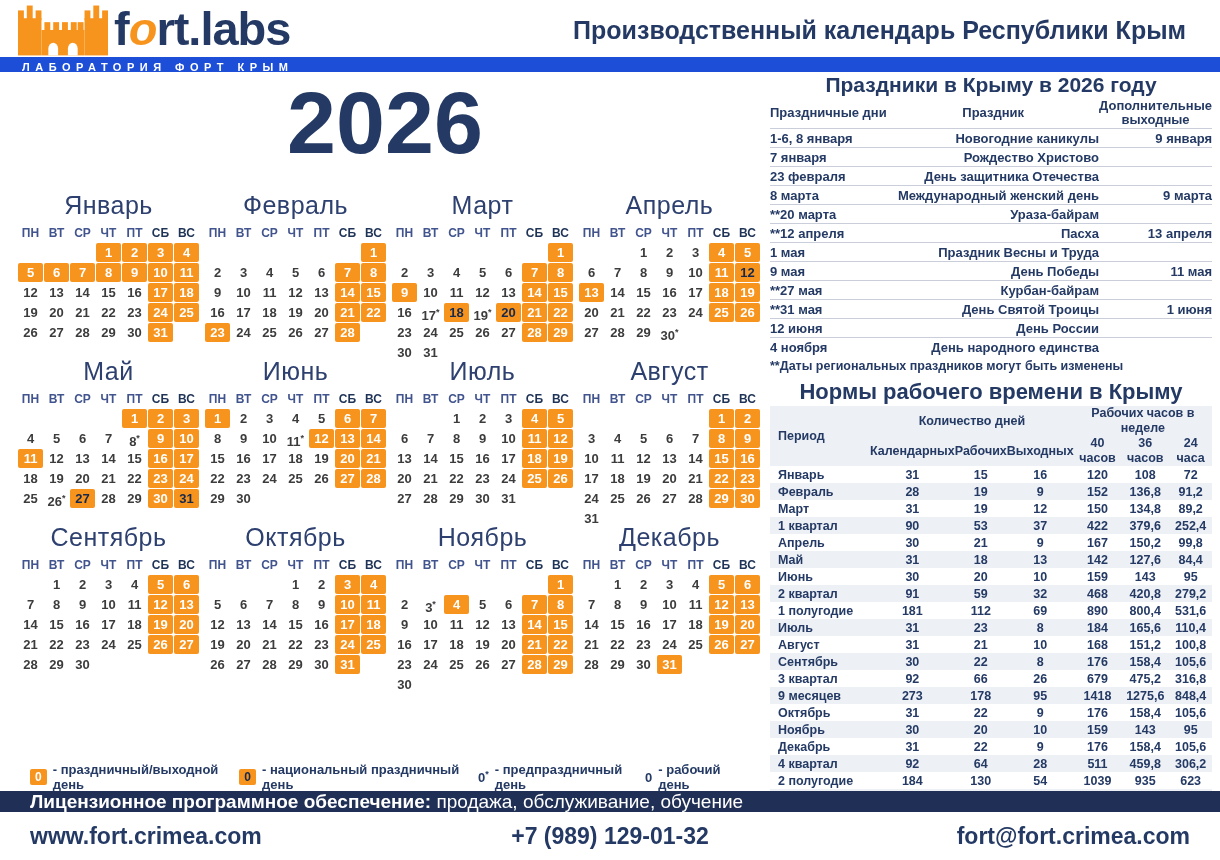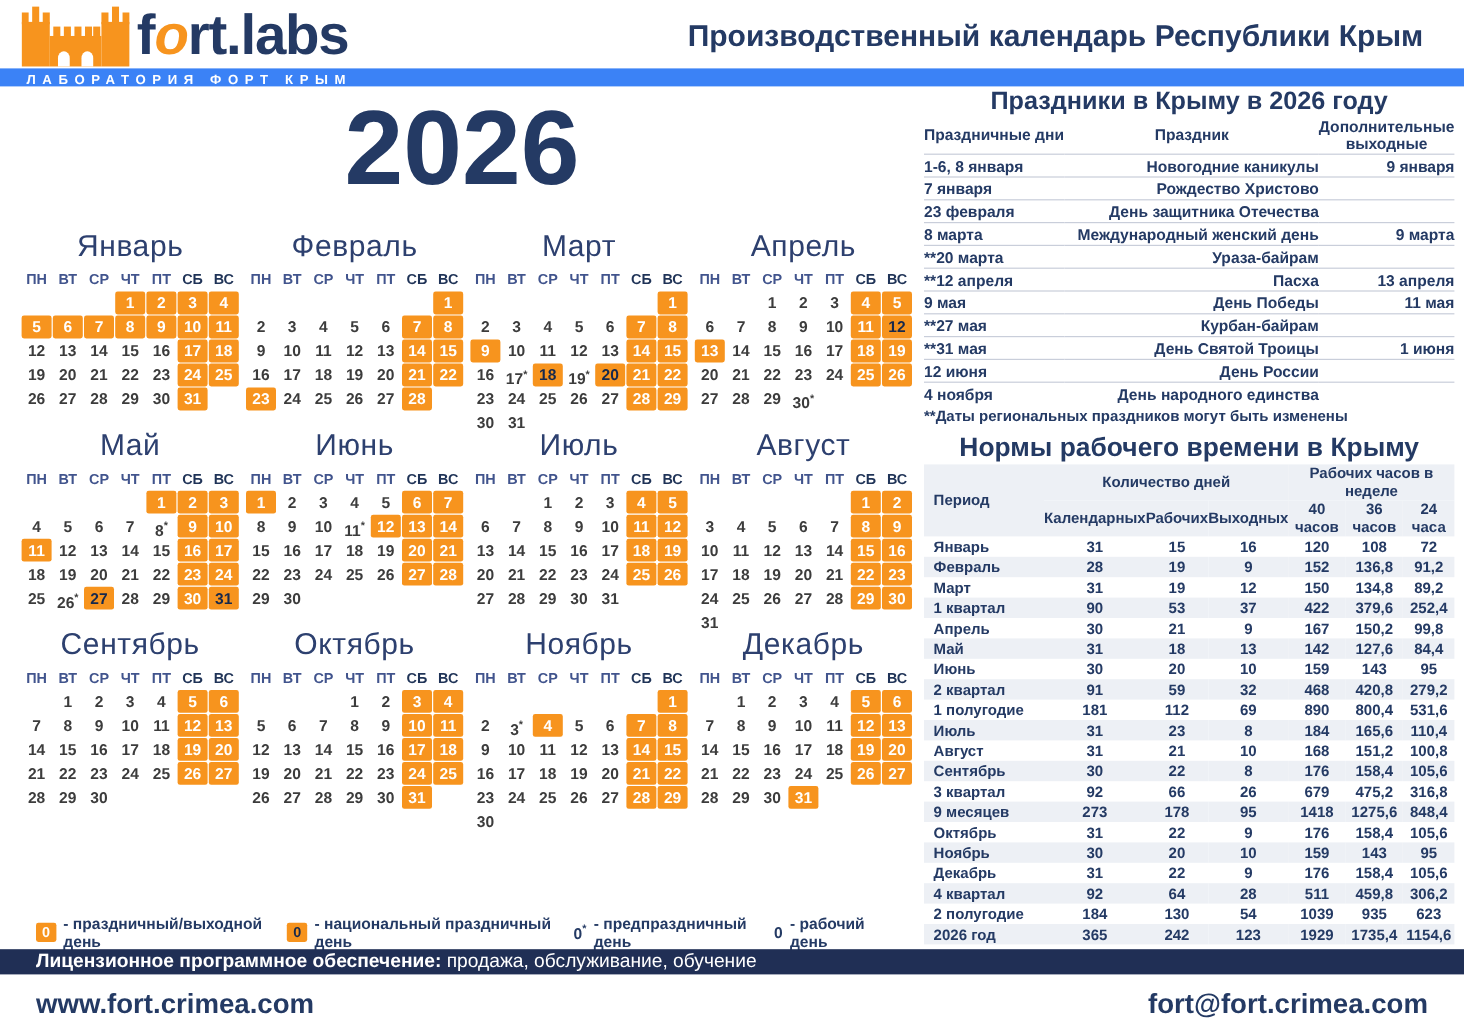--- a/index.html
+++ b/index.html
@@ -5,21 +5,21 @@
   html,body{margin:0;padding:0;}
   body{font-family:"Liberation Sans",sans-serif;background:#fff;}
   .page{position:relative;width:1220px;height:860px;background:#fff;overflow:hidden;}
 
   
   .header{position:absolute;top:0;left:0;width:1220px;height:57px;border-radius:24px;}
   .logo{position:absolute;left:18px;top:2px;display:flex;align-items:flex-start;}
   .brand{font-size:47px;font-weight:bold;color:#243A64;letter-spacing:-1px;line-height:53px;margin-left:6px;}
   .brand .o{color:#F7941E;font-style:italic;}
   .header-title{position:absolute;right:34px;top:16px;font-size:25px;font-weight:bold;color:#243A64;}
-  .tagline-bar{position:absolute;top:57px;left:0;width:1220px;height:15px;background:#3b82f6;}
+  .tagline-bar{position:absolute;top:57px;left:0;width:1220px;height:15px;background:#1d4ed8;}
   .tagline{display:inline-block;padding-left:22px;color:#fff;font-size:11px;font-weight:bold;letter-spacing:5.5px;line-height:15px;}
 
   
   .year{position:absolute;left:225px;top:72px;width:320px;text-align:center;font-size:88px;font-weight:bold;color:#243A64;}
 
   
   .months{position:absolute;left:18px;top:190px;width:748px;display:grid;grid-template-columns:repeat(4,187px);grid-template-rows:repeat(3,166px);}
   .month{width:181px;}
   .mtitle{text-align:center;font-size:25px;color:#2D406F;letter-spacing:0.5px;height:30px;line-height:30px;margin-bottom:5px;font-weight:normal;}
   .mgrid{display:grid;grid-template-columns:repeat(7,25px);gap:1px 1px;}
@@ -50,21 +50,21 @@
 
   
   .legend{position:absolute;left:30px;top:762px;width:718px;display:flex;justify-content:space-between;align-items:center;font-size:13px;font-weight:bold;color:#243A64;}
   .legend-item{display:flex;align-items:center;gap:6px;}
   .lg-box{display:inline-block;width:18px;height:16px;line-height:16px;text-align:center;background:#F7941E;border-radius:2px;color:#fff;font-size:12px;}
   .lg-box.dark{color:#16294D;}
   .lg-sym{font-size:13px;}
   .lg-sym .star{font-size:9px;vertical-align:super;}
 
   
-  .license-bar{position:absolute;left:0;top:791px;width:1220px;height:21px;background:#202F55;color:#fff;font-size:16px;line-height:21px;}
+  .license-bar{position:absolute;left:0;top:791px;width:1220px;height:21px;background:#202F55;color:#fff;font-size:19px;line-height:21px;}
   .license-bar .inner{padding-left:30px;}
   .license-bar .lb{font-weight:bold;}
   .footer{position:absolute;left:0;top:812px;width:1220px;height:48px;display:flex;align-items:center;color:#243A64;font-size:23px;font-weight:bold;}
   .footer .site{position:absolute;left:30px;}
   .footer .phone{position:absolute;left:0;width:1220px;text-align:center;}
   .footer .email{position:absolute;right:30px;}
 </style>
 </head>
 <body>
 
@@ -689,20 +689,25 @@
             <td class="c1">**20 марта</td>
             <td class="c2">Ураза-байрам</td>
             <td class="c3"></td>
           </tr>
           <tr>
             <td class="c1">**12 апреля</td>
             <td class="c2">Пасха</td>
             <td class="c3">13 апреля</td>
           </tr>
           <tr>
+            <td class="c1">1 мая</td>
+            <td class="c2">Праздник Весны и Труда</td>
+            <td class="c3"></td>
+          </tr>
+          <tr>
             <td class="c1">9 мая</td>
             <td class="c2">День Победы</td>
             <td class="c3">11 мая</td>
           </tr>
           <tr>
             <td class="c1">**27 мая</td>
             <td class="c2">Курбан-байрам</td>
             <td class="c3"></td>
           </tr>
           <tr>
@@ -943,17 +948,18 @@
       <span class="lg-sym">0</span>
       <span>- рабочий день</span>
     </div>
   </div>
 
   <div class="license-bar">
     <div class="inner"><span class="lb">Лицензионное программное обеспечение:</span> <span>продажа, обслуживание, обучение</span></div>
   </div>
 
   <div class="footer">
+    <span class="phone">+7 (989) 129-01-32</span>
     <span class="site">www.fort.crimea.com</span>
     <span class="email">fort@fort.crimea.com</span>
   </div>
 
 </div>
 
 </body></html>

